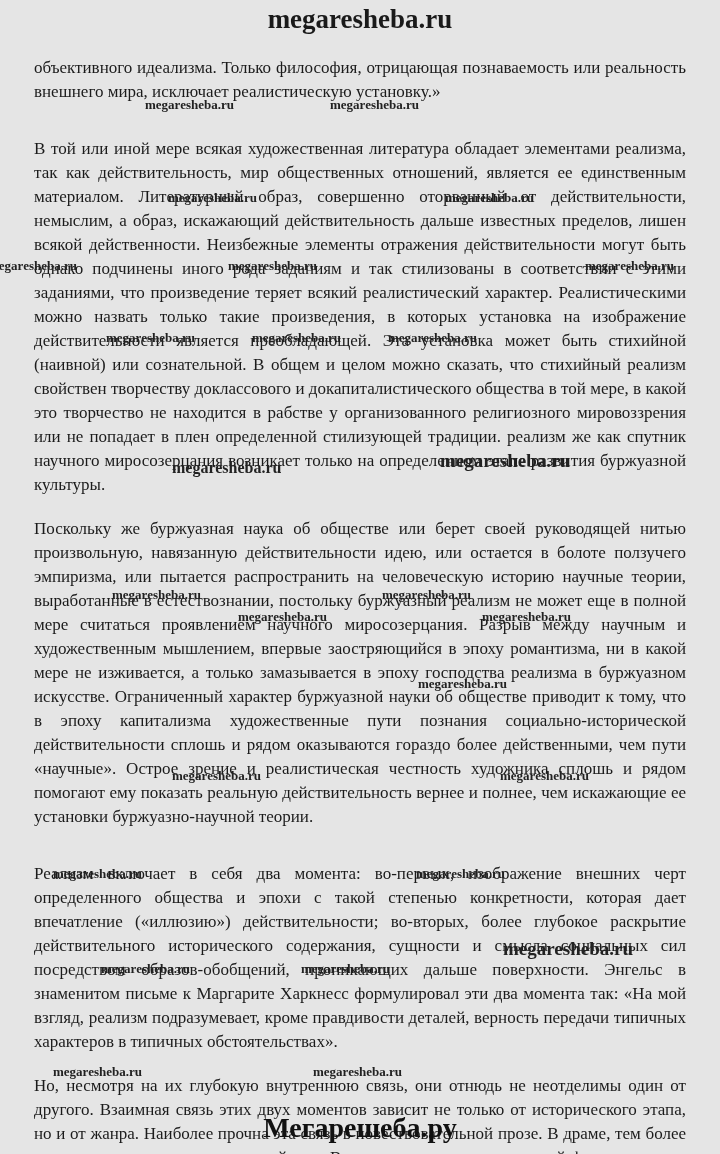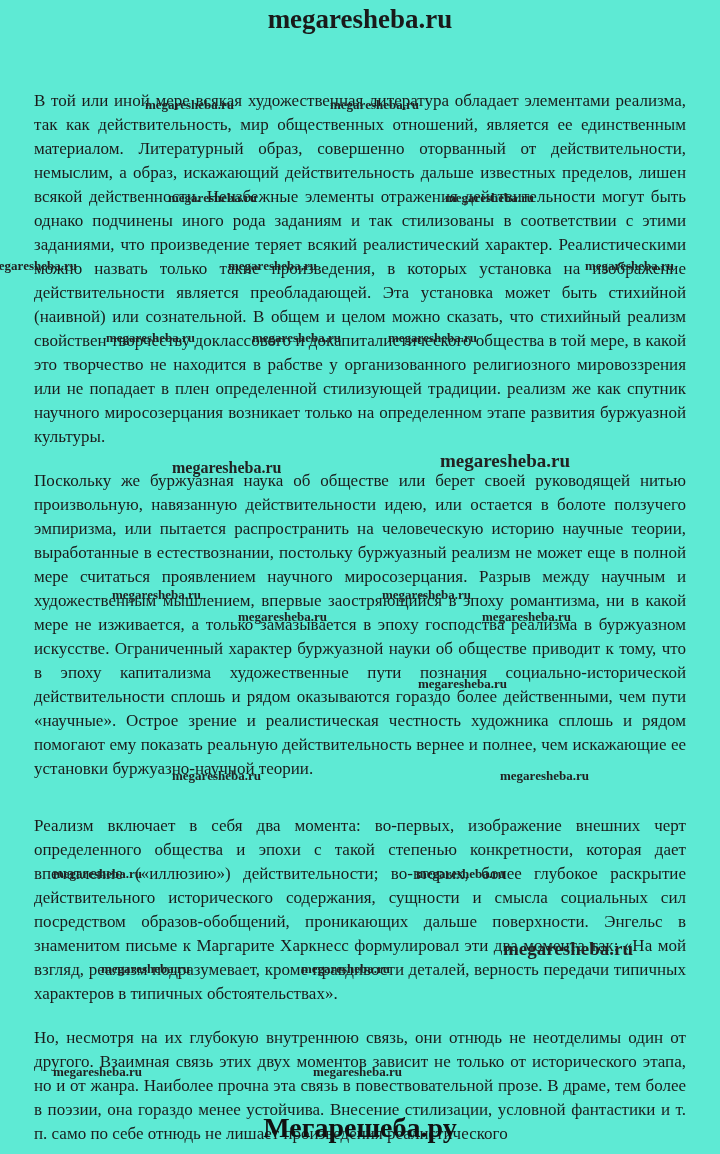--- a/index.html
+++ b/index.html
@@ -4,21 +4,21 @@
 <style>
   html, body {
     margin: 0;
     padding: 0;
     background: #ffffff;
   }
   .page {
     position: relative;
     width: 720px;
     height: 1154px;
-    background: #5eead4;
+    background: #e5e5e5;
     overflow: hidden;
     font-family: "Liberation Serif", "DejaVu Serif", serif;
     color: #1b1b1b;
   }
   .page-header {
     position: absolute;
     top: 4px;
     left: 0;
     width: 100%;
     text-align: center;
@@ -61,20 +61,21 @@
   }
 </style>
 </head>
 <body>
 
 <div class="page">
 
   <div class="page-header">megaresheba.ru</div>
 
   <div class="content">
+    <p>объективного идеализма. Только философия, отрицающая познаваемость или реальность внешнего мира, исключает реалистическую установку.»</p>
     <p class="wm-gap">В той или иной мере всякая художественная литература обладает элементами реализма, так как действительность, мир общественных отношений, является ее единственным материалом. Литературный образ, совершенно оторванный от действительности, немыслим, а образ, искажающий действительность дальше известных пределов, лишен всякой действенности. Неизбежные элементы отражения действительности могут быть однако подчинены иного рода заданиям и так стилизованы в соответствии с этими заданиями, что произведение теряет всякий реалистический характер. Реалистическими можно назвать только такие произведения, в которых установка на изображение действительности является преобладающей. Эта установка может быть стихийной (наивной) или сознательной. В общем и целом можно сказать, что стихийный реализм свойствен творчеству доклассового и докапиталистического общества в той мере, в какой это творчество не находится в рабстве у организованного религиозного мировоззрения или не попадает в плен определенной стилизующей традиции. реализм же как спутник научного миросозерцания возникает только на определенном этапе развития буржуазной культуры.</p>
     <p>Поскольку же буржуазная наука об обществе или берет своей руководящей нитью произвольную, навязанную действительности идею, или остается в болоте ползучего эмпиризма, или пытается распространить на человеческую историю научные теории, выработанные в естествознании, постольку буржуазный реализм не может еще в полной мере считаться проявлением научного миросозерцания. Разрыв между научным и художественным мышлением, впервые заостряющийся в эпоху романтизма, ни в какой мере не изживается, а только замазывается в эпоху господства реализма в буржуазном искусстве. Ограниченный характер буржуазной науки об обществе приводит к тому, что в эпоху капитализма художественные пути познания социально-исторической действительности сплошь и рядом оказываются гораздо более действенными, чем пути «научные». Острое зрение и реалистическая честность художника сплошь и рядом помогают ему показать реальную действительность вернее и полнее, чем искажающие ее установки буржуазно-научной теории.</p>
     <p class="wm-gap">Реализм включает в себя два момента: во-первых, изображение внешних черт определенного общества и эпохи с такой степенью конкретности, которая дает впечатление («иллюзию») действительности; во-вторых, более глубокое раскрытие действительного исторического содержания, сущности и смысла социальных сил посредством образов-обобщений, проникающих дальше поверхности. Энгельс в знаменитом письме к Маргарите Харкнесс формулировал эти два момента так: «На мой взгляд, реализм подразумевает, кроме правдивости деталей, верность передачи типичных характеров в типичных обстоятельствах».</p>
     <p>Но, несмотря на их глубокую внутреннюю связь, они отнюдь не неотделимы один от другого. Взаимная связь этих двух моментов зависит не только от исторического этапа, но и от жанра. Наиболее прочна эта связь в повествовательной прозе. В драме, тем более в поэзии, она гораздо менее устойчива. Внесение стилизации, условной фантастики и т. п. само по себе отнюдь не лишает произведения реалистического</p>
   </div>
 
   <div class="page-footer">Мегарешеба.ру</div>
 
 <span class="watermark" style="left: 145px; top: 97px; font-size: 13px;">megaresheba.ru</span>
     <span class="watermark" style="left: 330px; top: 97px; font-size: 13px;">megaresheba.ru</span>

